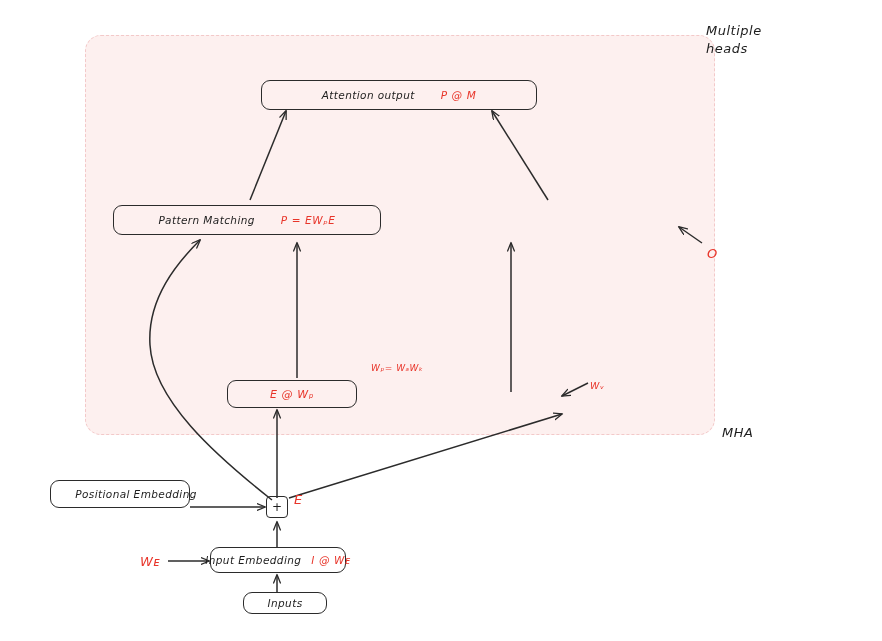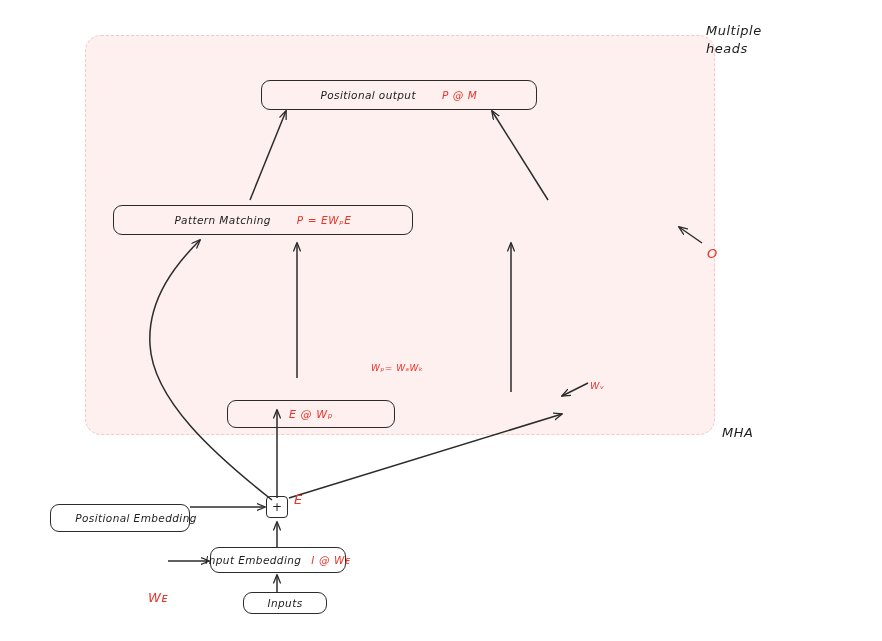--- a/index.html
+++ b/index.html
@@ -123,52 +123,52 @@
 
     <path d="M277,592 L277,575" fill="none" stroke="#2b2b2b" stroke-width="1.5" marker-end="url(#arrowhead)"></path>
   </svg>
 
   <div class="free-label" style="left:706px; top:22px;">Multiple
 heads</div>
 
   <div class="free-label" style="left:722px; top:424px;">MHA</div>
 
   <div class="node" style="left:261px; top:80px; width:276px; height:30px;">
-    <span class="lbl">Positional output</span>
+    <span class="lbl">Attention output</span>
     <span class="formula">P @ M</span>
   </div>
 
-  <div class="node" style="left:113px; top:205px; width:300px; height:30px;">
+  <div class="node" style="left:113px; top:205px; width:268px; height:30px;">
     <span class="lbl">Pattern Matching</span>
     <span class="formula">P = EWₚE</span>
   </div>
 
 
   <div class="free-label red" style="left:707px; top:245px;">O</div>
 
-  <div class="node red-only" style="left:227px; top:400px; width:168px; height:28px;">
+  <div class="node red-only" style="left:227px; top:380px; width:130px; height:28px;">
     <span class="formula">E @ Wₚ</span>
   </div>
 
   <div class="free-label red" style="left:355px; top:362px; font-size:9px;margin-left:16px;">Wₚ= WₐWₖ</div>
 
 
   <div class="free-label red" style="left:590px; top:380px; font-size:9.5px;">Wᵥ</div>
 
-  <div class="node" style="left:50px; top:504px; width:140px; height:28px;padding-left:32px;">
+  <div class="node" style="left:50px; top:480px; width:140px; height:28px;padding-left:32px;">
     <span class="lbl">Positional Embedding</span>
   </div>
 
   <div class="plus-node" style="left:266px; top:496px;">
     <span>+</span>
   </div>
 
   <div class="free-label red" style="left:294px; top:491px;">E</div>
 
-  <div class="free-label red" style="left:148px; top:553px;margin-top:36px;">Wᴇ</div>
+  <div class="free-label red" style="left:140px; top:553px;">Wᴇ</div>
 
   <div class="node" style="left:210px; top:547px; width:136px; height:26px; gap:10px;">
     <span class="lbl">Input Embedding</span>
     <span class="formula">I @ Wᴇ</span>
   </div>
 
   <div class="node" style="left:243px; top:592px; width:84px; height:22px;">
     <span class="lbl">Inputs</span>
   </div>
 

